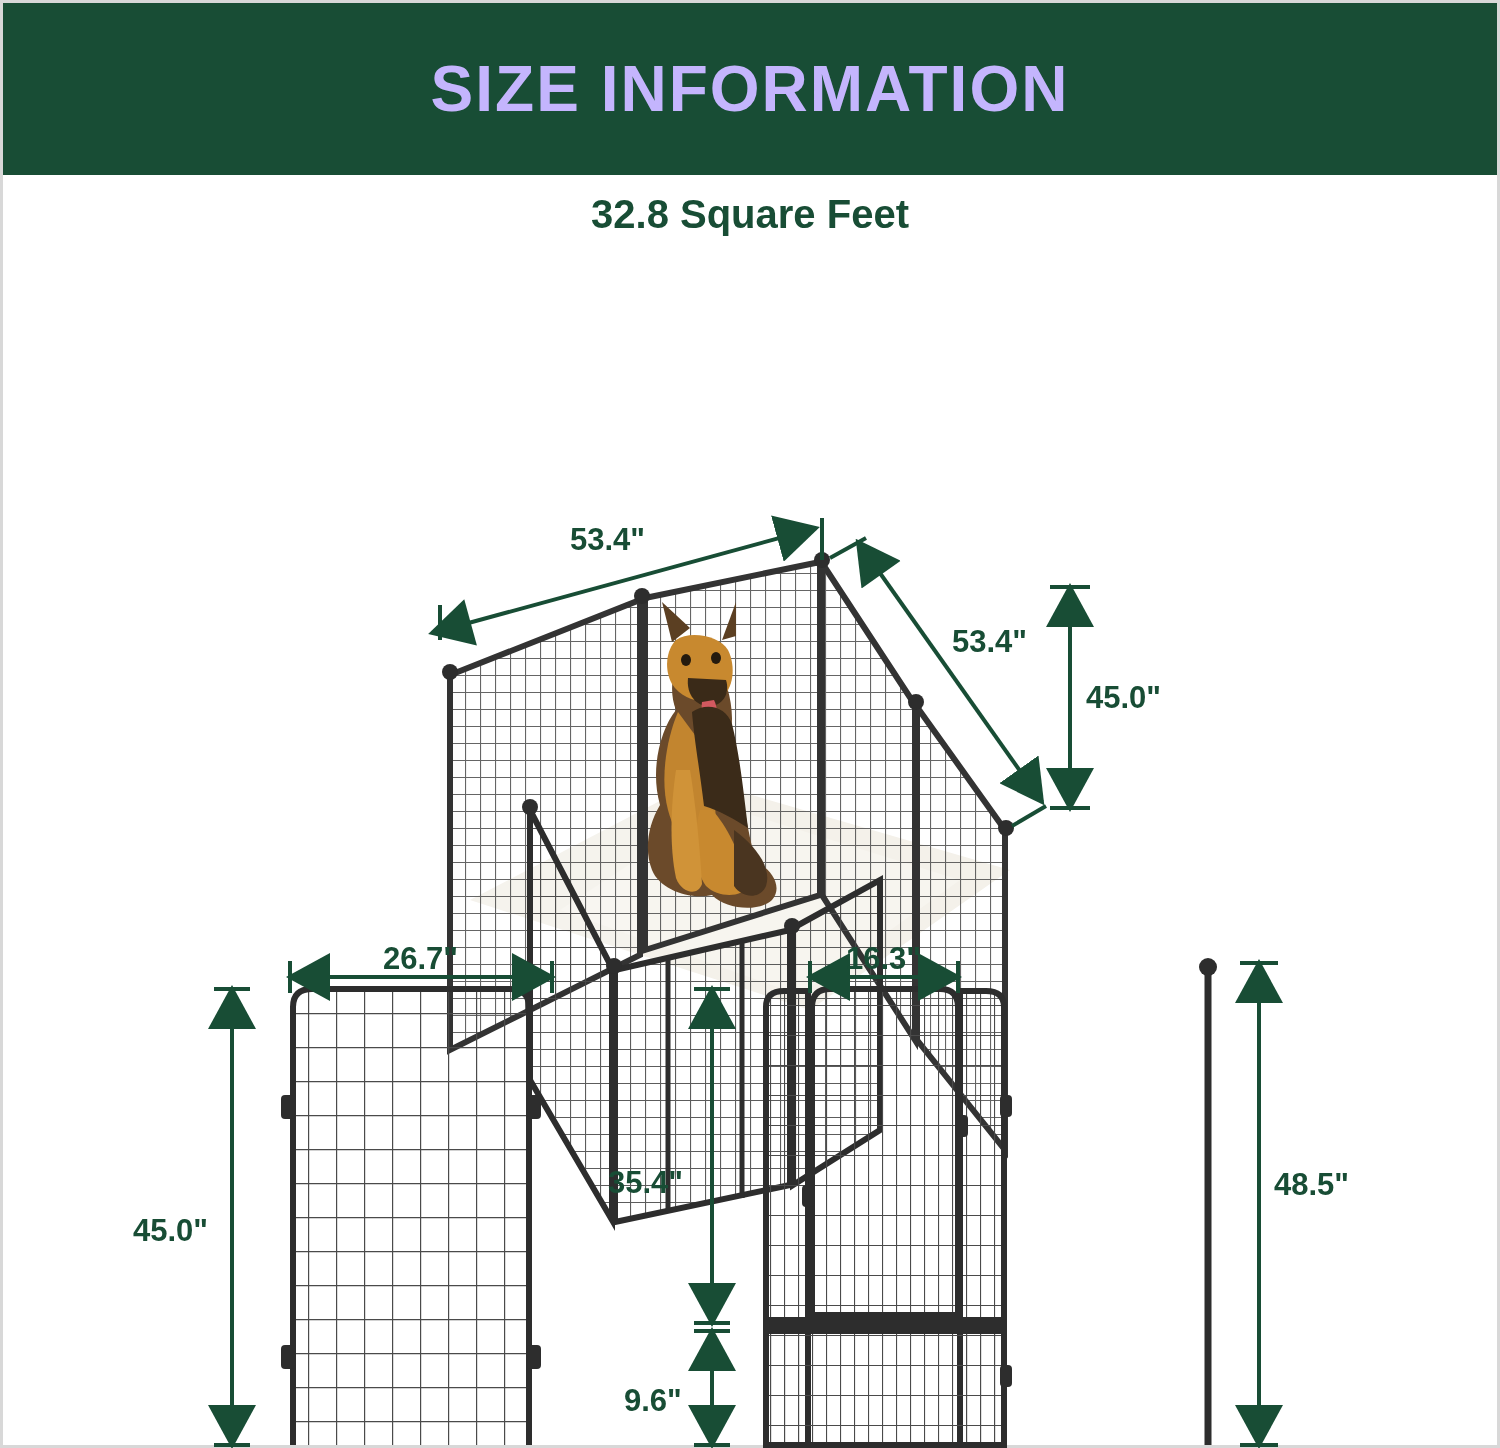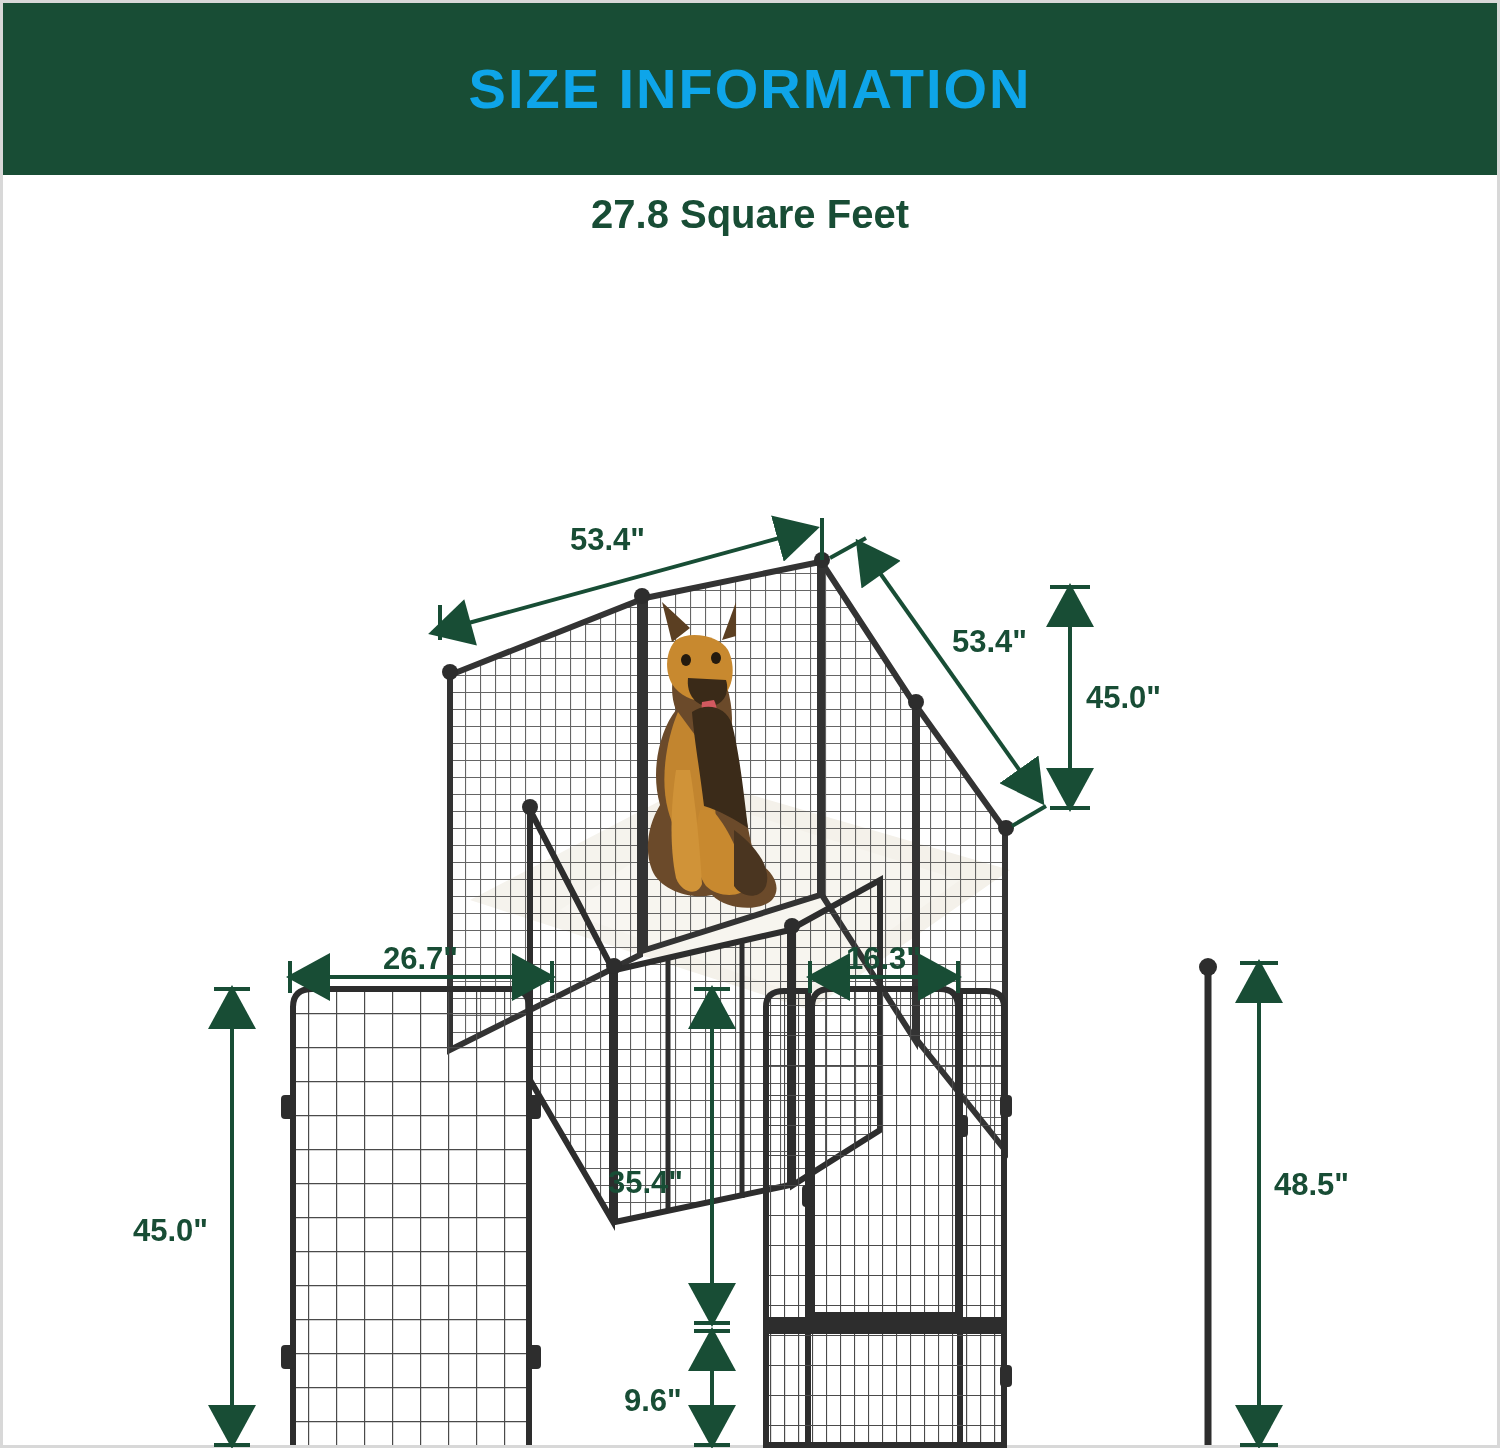--- a/index.html
+++ b/index.html
@@ -14,22 +14,22 @@
   .frame{position:absolute;inset:0;border:3px solid #d8d8d8;box-sizing:border-box;}
 
   
   .header{
     position:absolute;left:3px;top:3px;width:1494px;height:172px;
     background:#184d35;
     display:flex;align-items:center;justify-content:center;
   }
   .header h1{
     margin:0;
-    color:#0ea5e9;
-    font-size:56px;
+    color:#c4b5fd;
+    font-size:64px;
     font-weight:bold;
     letter-spacing:2px;
     line-height:1;
   }
 
   
   .subtitle{
     position:absolute;left:0;top:192px;width:1500px;
     text-align:center;
     font-size:40px;font-weight:bold;color:#184d35;
@@ -50,21 +50,21 @@
 </style>
 </head>
 <body>
 
 <div class="frame"></div>
 
 <div class="header">
   <h1>SIZE INFORMATION</h1>
 </div>
 
-<div class="subtitle">27.8 Square Feet</div>
+<div class="subtitle">32.8 Square Feet</div>
 
 <div class="stage">
 <svg width="1500" height="700" viewBox="0 0 1500 700">
   <defs>
 
     <pattern id="mesh" width="15" height="17" patternUnits="userSpaceOnUse">
       <rect width="15" height="17" fill="none"></rect>
       <path d="M0 0 L15 0 M0 0 L0 17" stroke="#4a4a4a" stroke-width="2.2"></path>
     </pattern>
     <pattern id="meshFine" width="13" height="15" patternUnits="userSpaceOnUse">

